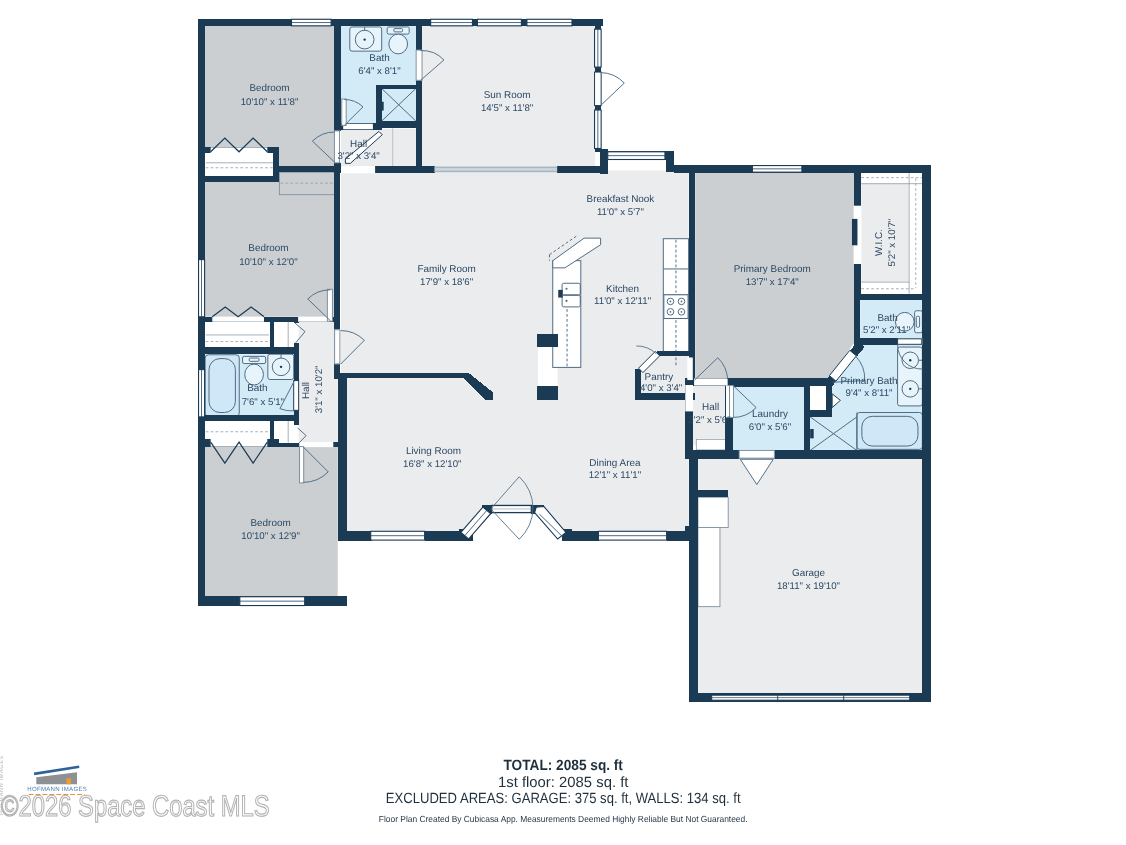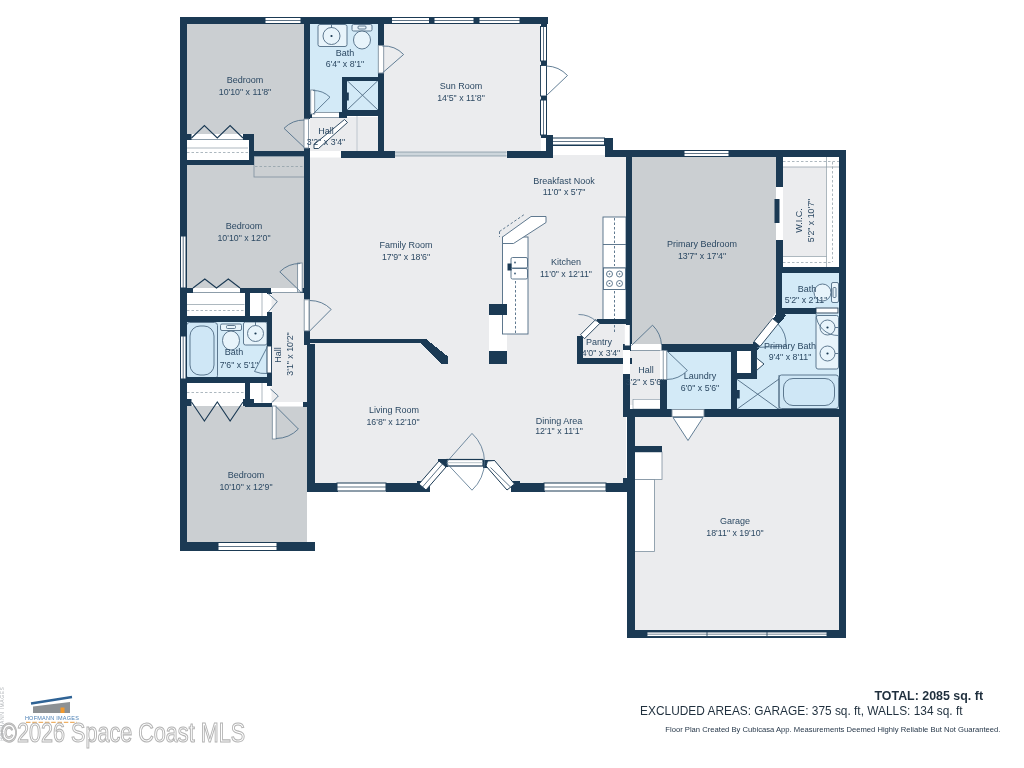--- a/index.html
+++ b/index.html
@@ -1,18 +1,18 @@
 <!DOCTYPE html>
 <html><head>
 <meta charset="utf-8">
 <style>
   html,body{margin:0;padding:0;background:#ffffff;width:1024px;height:768px;overflow:hidden;}
   body{font-family:"Liberation Sans", sans-serif;}
   .page{position:relative;width:1024px;height:768px;background:#ffffff;}
-  .footer{position:absolute;left:0;top:687.5px;width:1024px;text-align:right;color:#1f2f3d;}
+  .footer{position:absolute;left:0;top:687.5px;width:1024px;text-align:center;color:#1f2f3d;}
   .f1{font-size:13.5px;font-weight:bold;line-height:15px;transform:scaleX(0.92);transform-origin:512px 0;}
   .f2{font-size:13.5px;line-height:15px;}
   .f3{font-size:8px;margin-top:7.5px;color:#27384a;}
   .wm{position:absolute;left:1px;top:718px;font-size:27px;letter-spacing:0px;color:transparent;-webkit-text-stroke:1.1px #b3b3b3;white-space:nowrap;transform:scaleX(0.8);transform-origin:0 0;}
   .sidetext{position:absolute;left:-1px;top:741px;font-size:5px;color:#b0b4b8;transform:rotate(-90deg);transform-origin:0 0;letter-spacing:0.6px;}
 </style>
 </head>
 <body>
 <div class="page">
 
@@ -653,16 +653,17 @@
 <line x1="26" y1="32.3" x2="77" y2="32.3" stroke="#e8922a" stroke-width="0.9" stroke-dasharray="4.5,1.8"></line>
 </g>
 </svg>
 
 <div class="wm">©2026 Space Coast MLS</div>
 
 <div class="sidetext">HOFMANN IMAGES</div>
 
 <div class="footer">
   <div class="f1">TOTAL: 2085 sq. ft</div>
+  <div class="f2">1st floor: 2085 sq. ft</div>
   <div class="f2" style="transform:scaleX(0.88);transform-origin:512px 0;">EXCLUDED AREAS: GARAGE: 375 sq. ft, WALLS: 134 sq. ft</div>
   <div class="f3" style="transform:scaleX(0.954);transform-origin:512px 0;">Floor Plan Created By Cubicasa App. Measurements Deemed Highly Reliable But Not Guaranteed.</div>
 </div>
 </div>
 
 </body></html>

